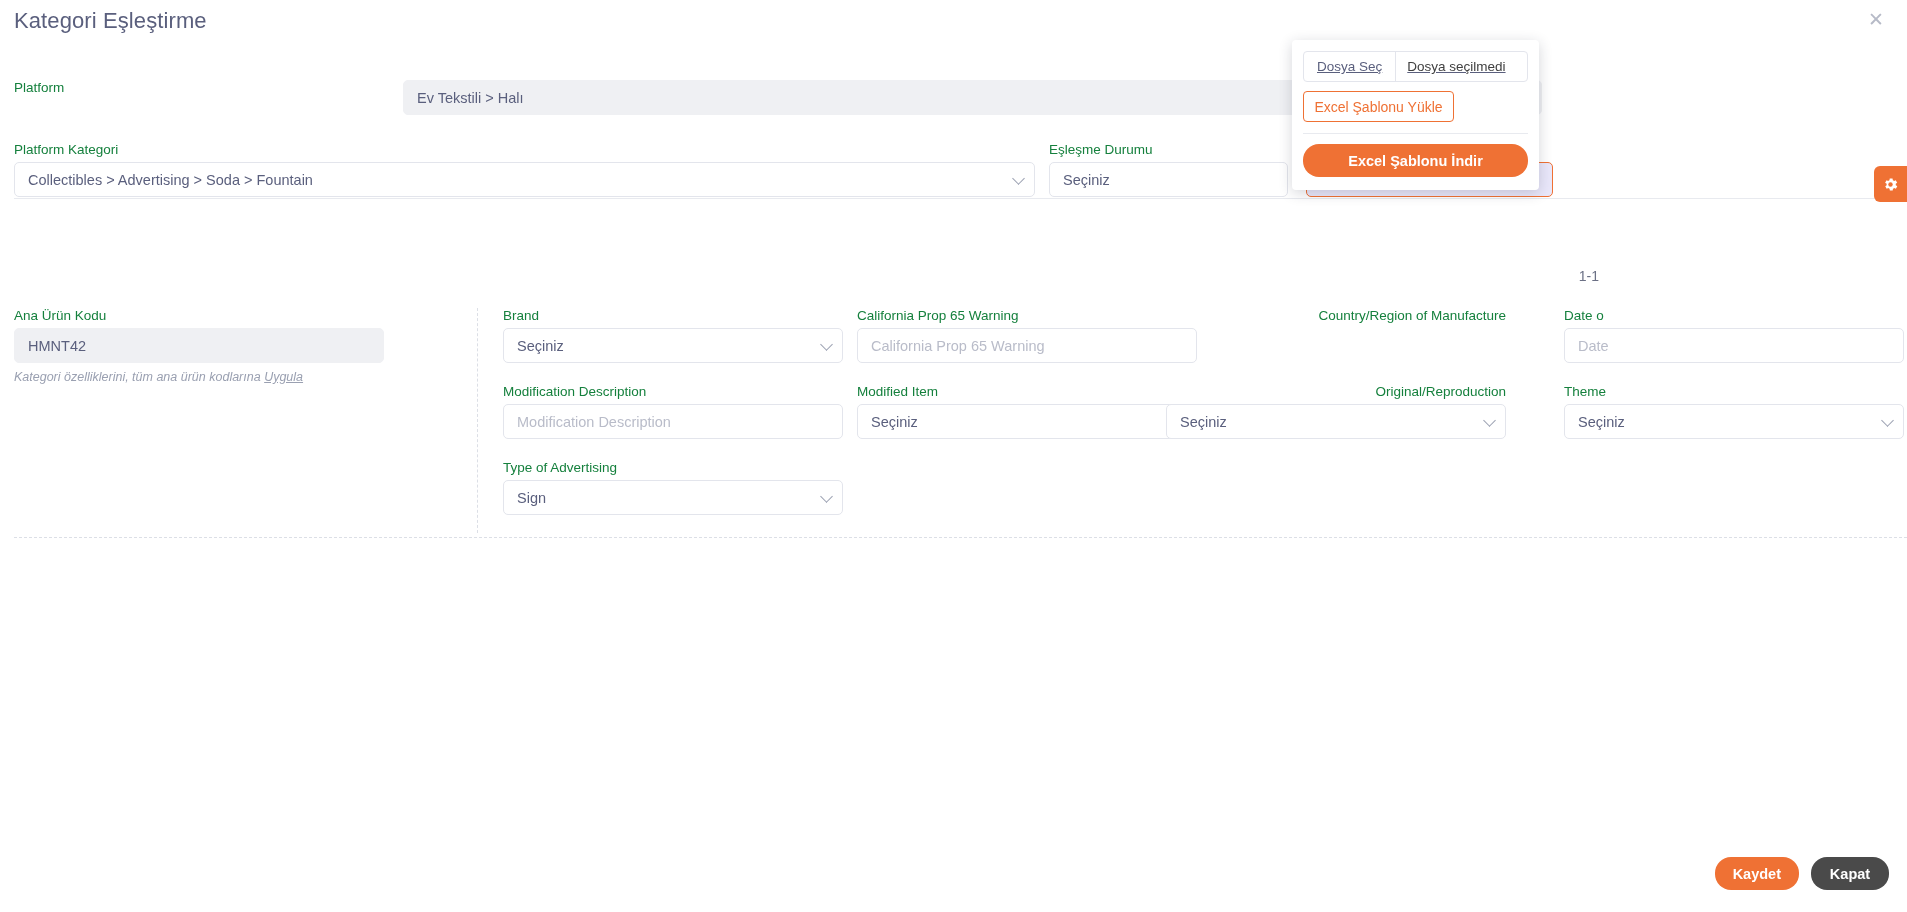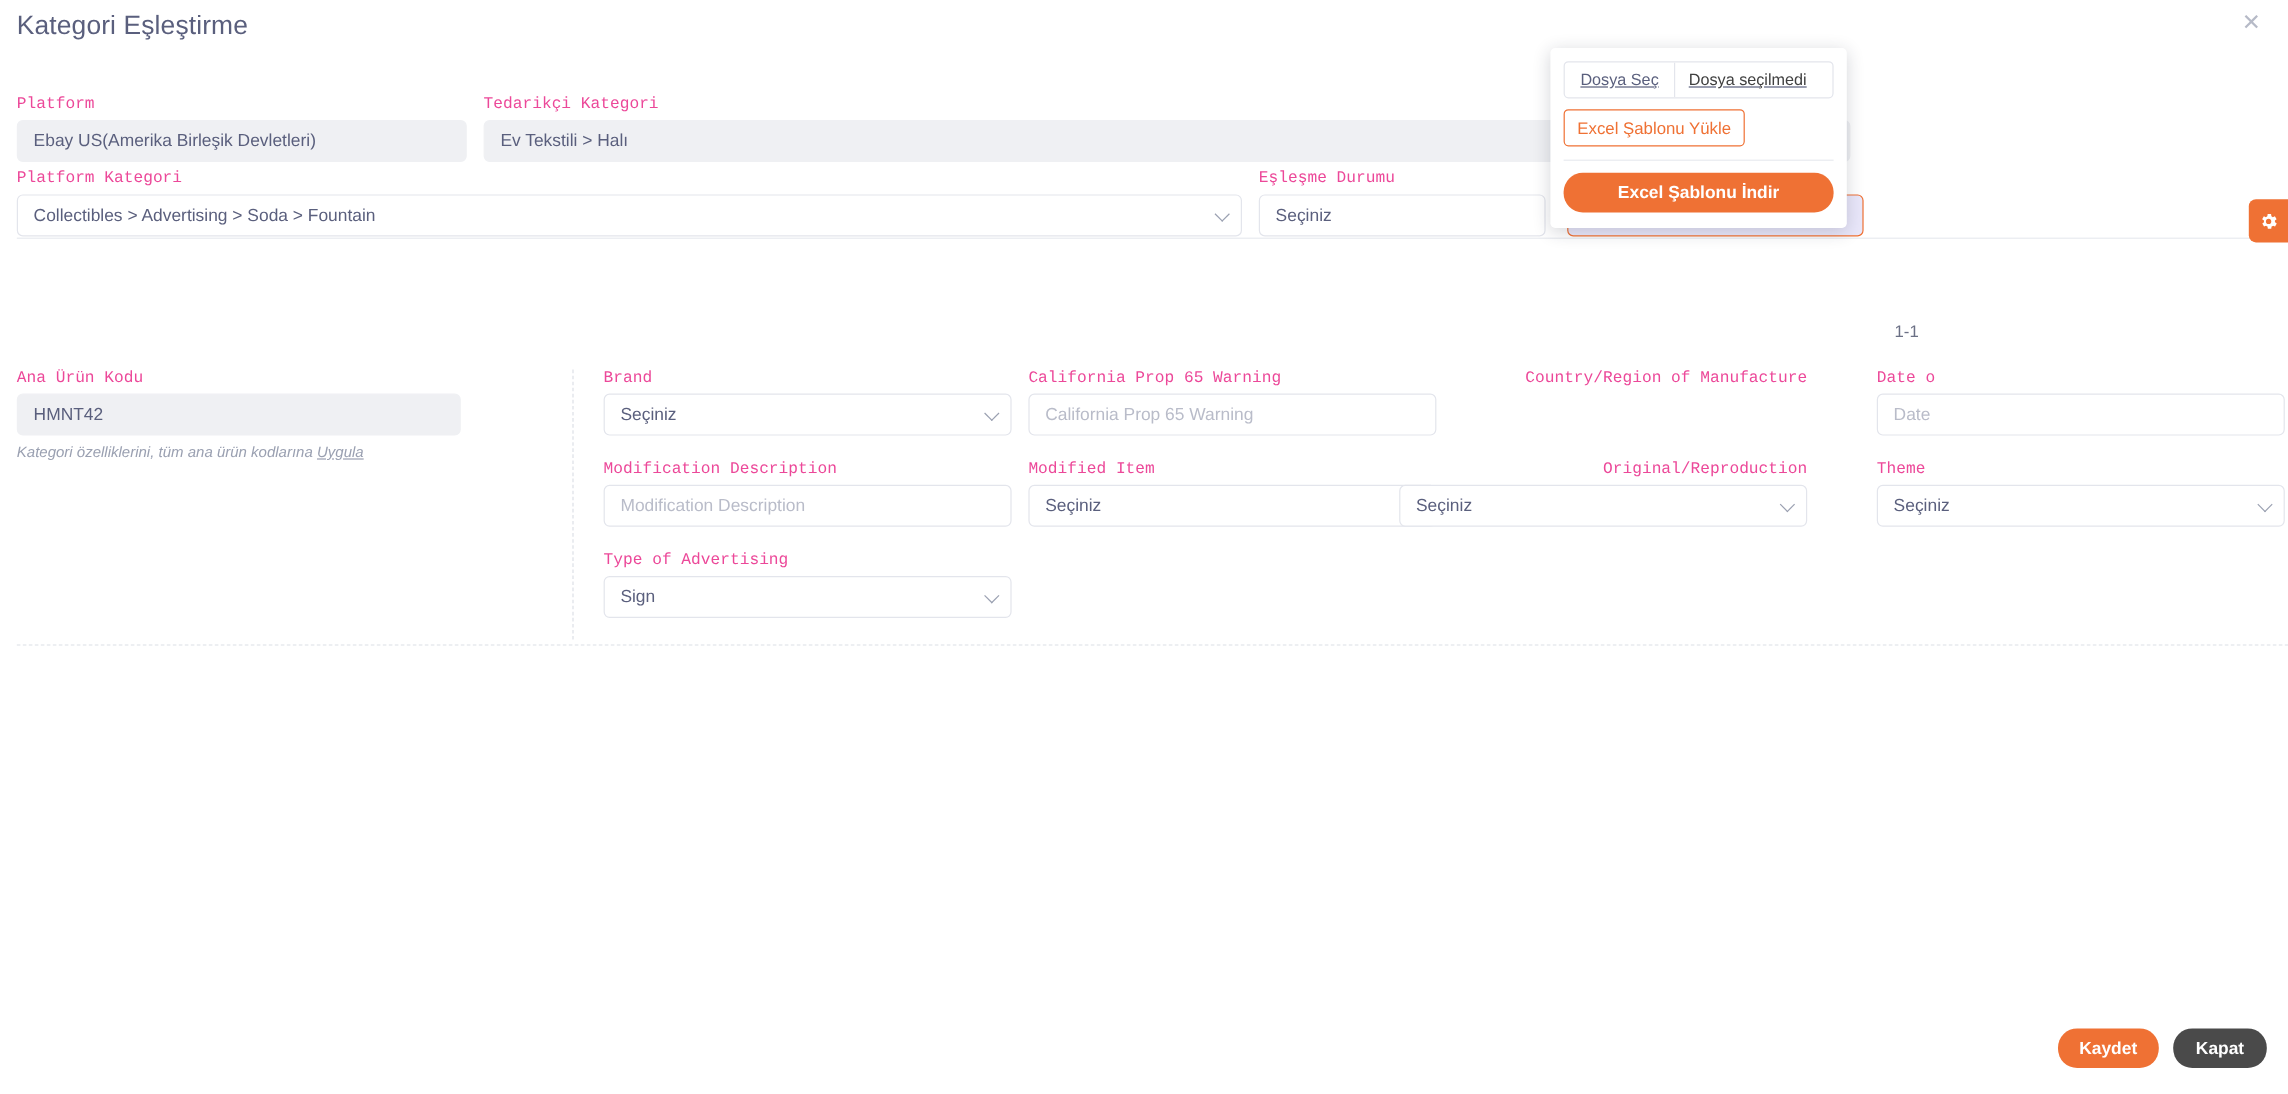--- a/index.html
+++ b/index.html
@@ -46,24 +46,23 @@
     line-height: 1;
     cursor: pointer;
     background: none;
     border: none;
     font-family: "Liberation Sans", sans-serif;
   }
 
   
   .field-label {
     font-size: 13.5px;
-    color: #ec4899;
+    color: #15803d;
     margin-bottom: 5px;
     white-space: nowrap;
-    font-family: Liberation Mono, monospace;
   }
   .ctrl {
     height: 35px;
     border: 1px solid #e3e5ec;
     border-radius: 5px;
     background: #ffffff;
     display: flex;
     align-items: center;
     padding: 0 13px;
     font-size: 14.5px;
@@ -267,24 +266,22 @@
 <div class="modal">
 
   <div class="modal-header">
     <div class="modal-title">Kategori Eşleştirme</div>
     <button class="close-btn">✕</button>
   </div>
 
   <div class="row-top">
     <div class="f-platform">
       <div class="field-label">Platform</div>
-      <div class="ctrl readonly">Ebay US(Amerika Birleşik Devletleri)</div>
     </div>
     <div class="f-supplier-cat">
-      <div class="field-label">Tedarikçi Kategori</div>
       <div class="ctrl readonly">Ev Tekstili &gt; Halı</div>
     </div>
   </div>
 
   <div class="row-two">
     <div class="f-platform-cat">
       <div class="field-label">Platform Kategori</div>
       <div class="ctrl">
         <span>Collectibles &gt; Advertising &gt; Soda &gt; Fountain</span>
         <span class="caret"></span>

